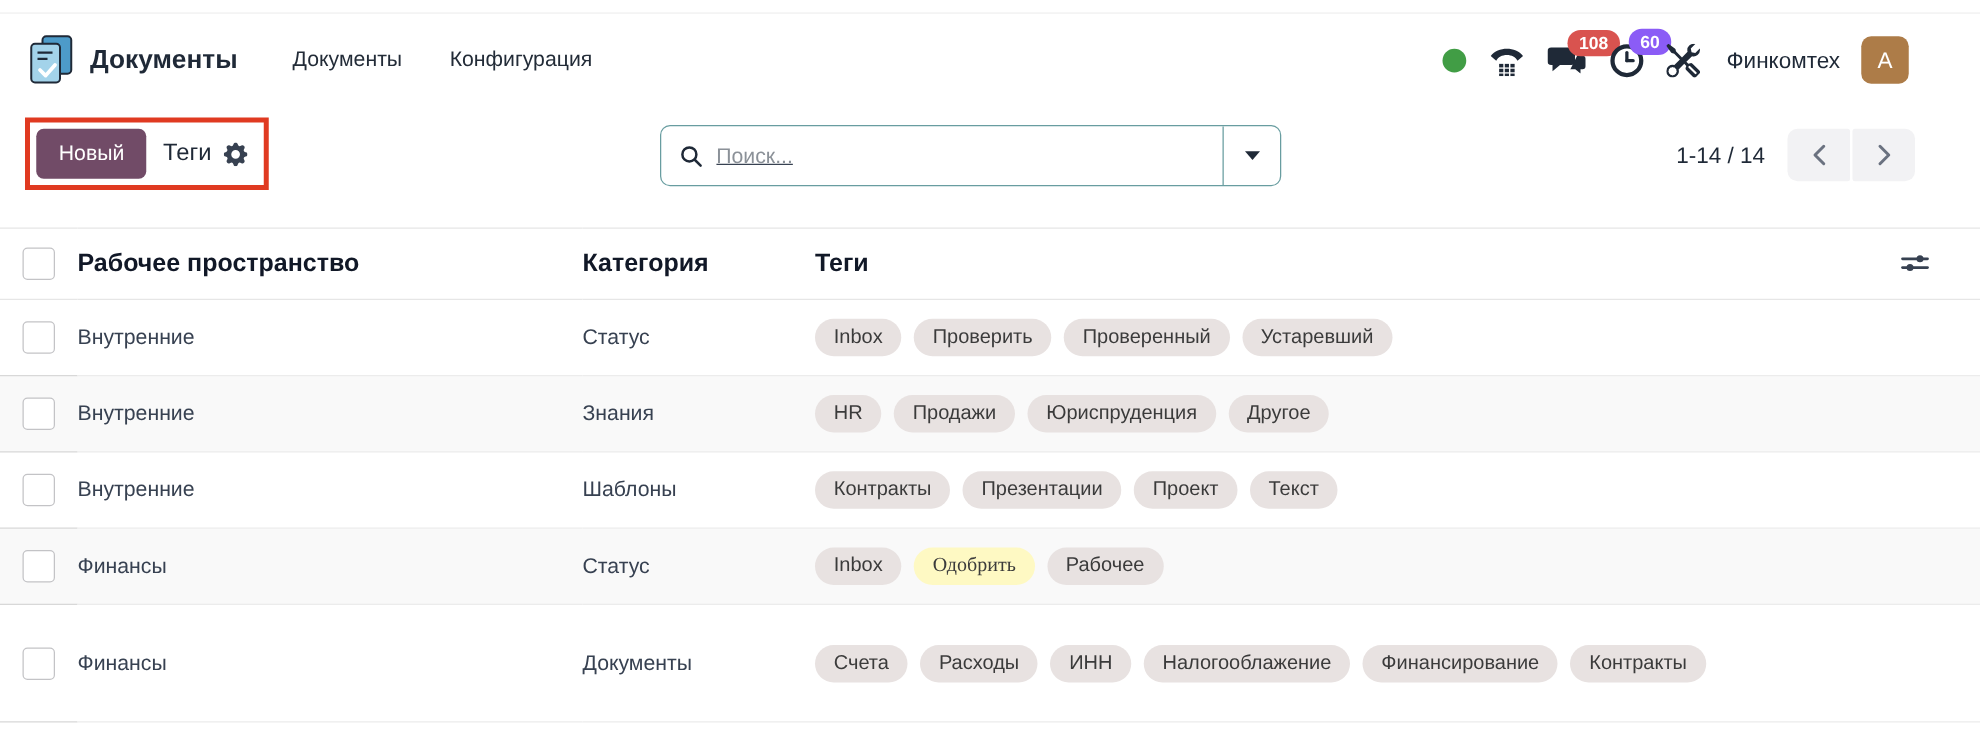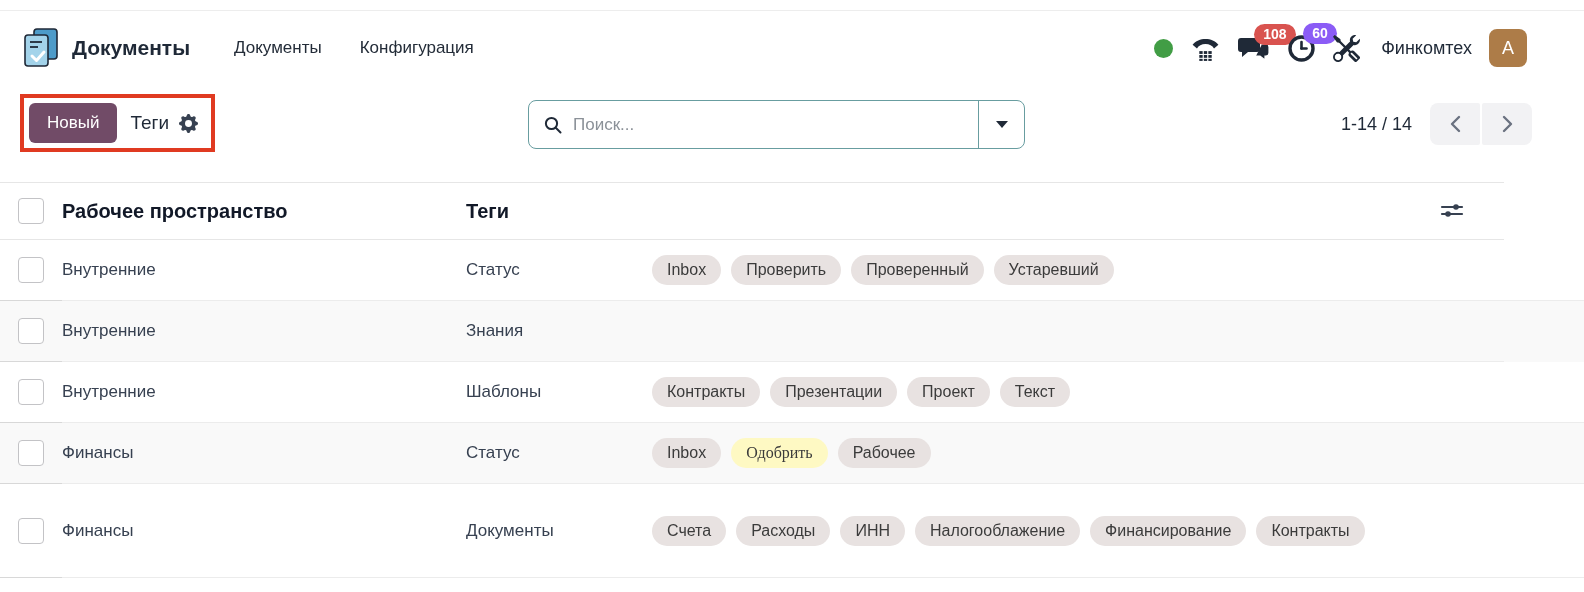--- a/index.html
+++ b/index.html
@@ -27,21 +27,21 @@
   .controlbar { position:absolute; left:0; top:85px; width:100%; height:97px; background:#fff; }
   .annotated-group { position:absolute; left:20px; top:9px; display:flex; align-items:center;
                      gap:13px; padding:5px 13px 5px 5px; background:#fff; }
   .btn-new { border:none; border-radius:6px; color:#fff; padding:10px 18px; font-size:17px;
              font-weight:500; font-family:inherit; cursor:pointer; }
   .crumb { display:flex; align-items:center; gap:10px; font-size:19px; color:#1f2937; }
   .gear-svg { width:19px; height:19px; }
 
   .searchbox { position:absolute; left:528px; top:15px; width:497px; height:49px;
                border:1px solid #689da0; border-radius:8px; display:flex; align-items:stretch;
-               background:#fff; overflow:hidden; }
+               background:#fff; overflow:hidden;text-decoration:underline; }
   .search-main { flex:1; display:flex; align-items:center; padding-left:14px; }
   .search-main svg { flex:0 0 auto; }
   .search-input { border:none; outline:none; flex:1; font-size:17px; margin-left:10px;
                   font-family:inherit; color:#374151; background:transparent; }
   .search-input::placeholder { color:#8b9198; }
   .search-drop { width:46px; border-left:1px solid #689da0; display:flex; align-items:center;
                  justify-content:center; cursor:pointer; }
   .caret-down { width:0; height:0; border-left:6px solid transparent; border-right:6px solid transparent;
                 border-top:7px solid #1f2937; }
 
@@ -179,20 +179,23 @@
 
 <div class="table">
   <div class="trow thead">
     <div class="td check">
       <div class="cb"></div>
     </div>
     <div class="td">
       <span class="label">Рабочее пространство</span>
     </div>
     <div class="td">
+      <span class="label">Категория</span>
+    </div>
+    <div class="td">
       <span class="label">Теги</span>
     </div>
     <div class="td settings-cell">
       <svg width="24" height="20" viewBox="0 0 24 20">
         <line x1="2" y1="6" x2="22" y2="6" stroke="#374151" stroke-width="2.2" stroke-linecap="round"></line>
         <circle cx="16" cy="6" r="2.8" fill="#374151"></circle>
         <line x1="2" y1="13" x2="22" y2="13" stroke="#374151" stroke-width="2.2" stroke-linecap="round"></line>
         <circle cx="8" cy="13" r="2.8" fill="#374151"></circle>
       </svg>
     </div>
@@ -220,20 +223,26 @@
   <div class="trow tbody-row striped">
     <div class="td check">
       <div class="cb"></div>
     </div>
     <div class="td">
           <span class="cell-text">Внутренние</span>
         </div>
     <div class="td">
           <span class="cell-text">Знания</span>
         </div>
+    <div class="td tags-cell">
+          <span class="tag" style="background: rgb(232, 226, 225);">HR</span>
+          <span class="tag" style="background: rgb(232, 226, 225);">Продажи</span>
+          <span class="tag" style="background: rgb(232, 226, 225);">Юриспруденция</span>
+          <span class="tag" style="background: rgb(232, 226, 225);">Другое</span>
+        </div>
     <div class="td"></div>
   </div>
 
   <div class="trow tbody-row">
     <div class="td check">
       <div class="cb"></div>
     </div>
     <div class="td">
           <span class="cell-text">Внутренние</span>
         </div>

